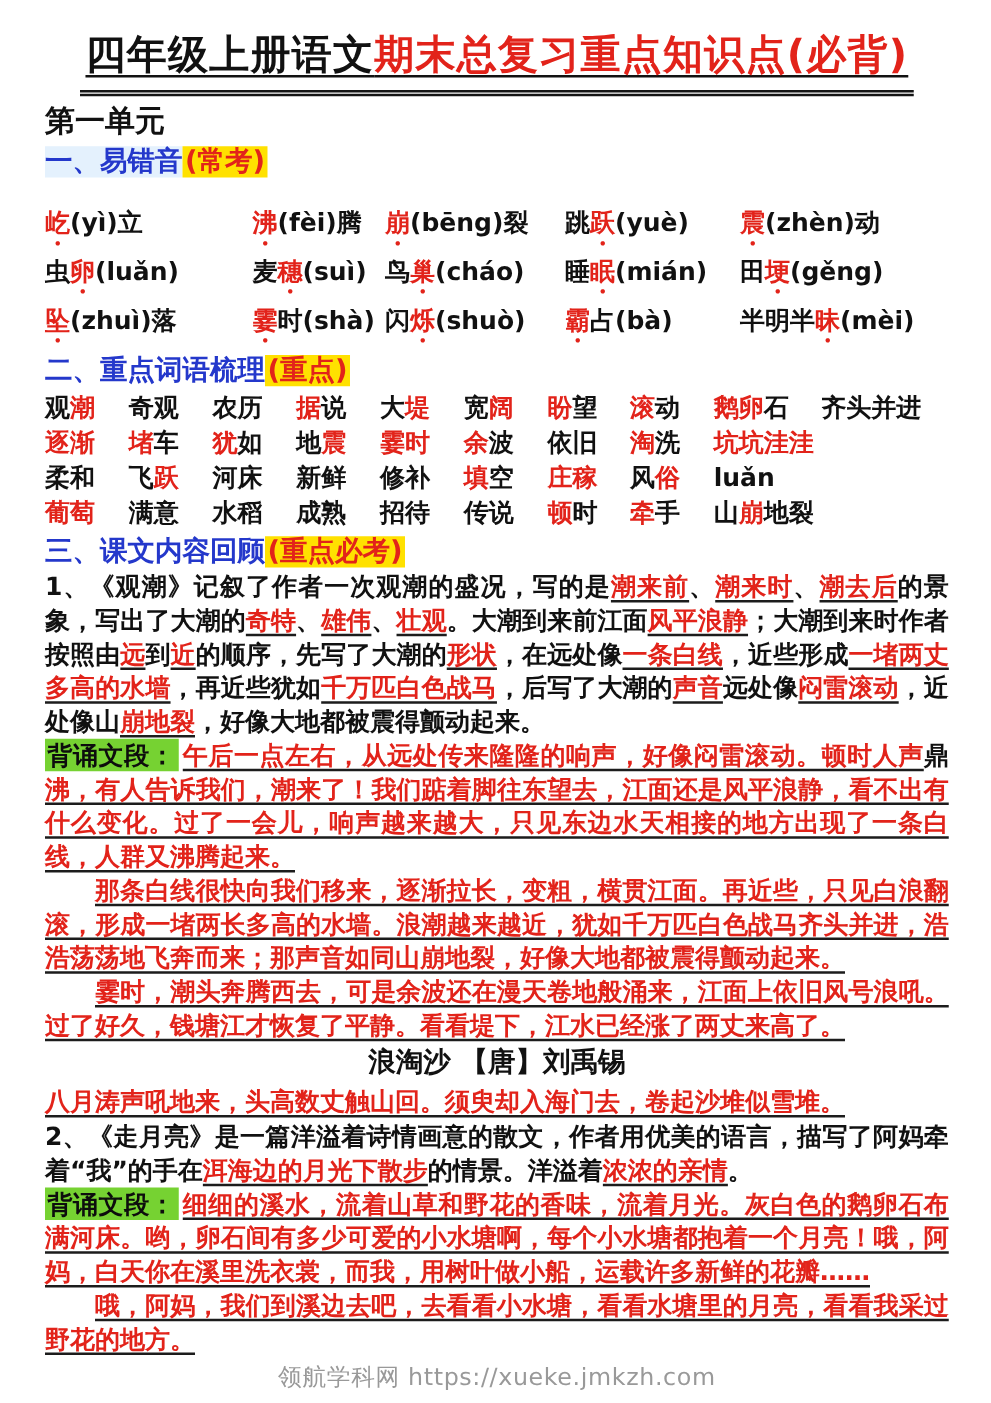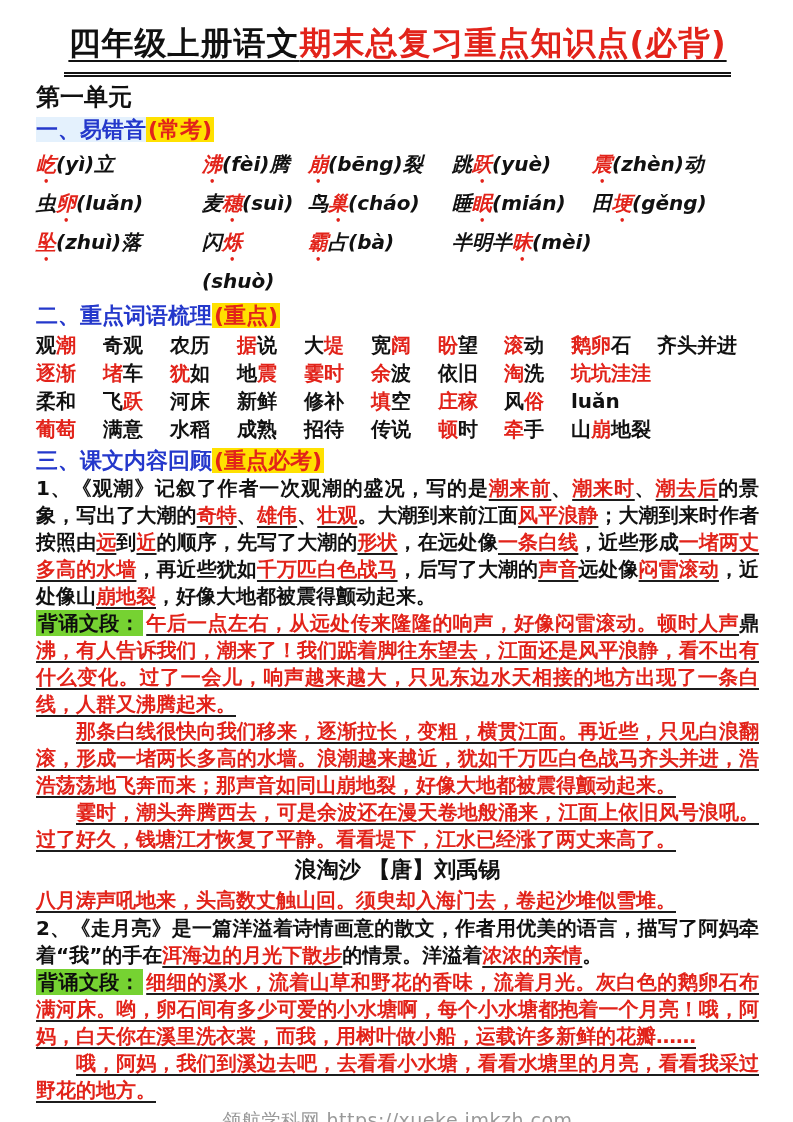--- a/index.html
+++ b/index.html
@@ -45,21 +45,21 @@
   .title-red{color:var(--red);}
   .unit{
     text-align:left;font-size:24px;font-weight:800;margin-top:5px;line-height:30px;
   }
   
   .sec-head{font-size:22px;font-weight:800;line-height:29px;margin-top:3px;white-space:nowrap;}
   .sec-label{color:var(--blue);}
   .sec-label.washed{background:#e4f1fd;}
   .sec-tag{color:var(--red);background:var(--yellow);padding:0 2px;}
   
-  .pinyin-grid{margin-top:4px;font-size:20px;font-weight:700;font-style:italic;}
+  .pinyin-grid{margin-top:18px;font-size:20px;font-weight:700;}
   .py-row{display:grid;grid-template-columns:166px 106px 144px 140px auto;line-height:33px;}
   
   .word-grid{margin-top:1px;font-size:20px;font-weight:700;}
   .word-row{display:grid;grid-template-columns:67px 67px 67px 67px 67px 67px 66px 67px 86px auto;line-height:28px;}
   
   .para{
     margin:0;font-size:20px;font-weight:700;line-height:27px;
     text-align:justify;
   }
   .para.indent{text-indent:2em;}
@@ -101,20 +101,21 @@
       </div>
       <div class="py-row">
         <span><span>虫</span><span class="red dot">卵</span><span>(luǎn)</span></span>
         <span><span>麦</span><span class="red dot">穗</span><span>(suì)</span></span>
         <span><span>鸟</span><span class="red dot">巢</span><span>(cháo)</span></span>
         <span><span>睡</span><span class="red dot">眠</span><span>(mián)</span></span>
         <span><span>田</span><span class="red dot">埂</span><span>(gěng)</span></span>
       </div>
       <div class="py-row">
         <span><span class="red dot">坠</span><span>(zhuì)落</span></span>
+        <span><span class="red dot">霎</span><span>时(shà)</span></span>
         <span><span>闪</span><span class="red dot">烁</span><span>(shuò)</span></span>
         <span><span class="red dot">霸</span><span>占(bà)</span></span>
         <span><span>半明半</span><span class="red dot">昧</span><span>(mèi)</span></span>
       </div>
     </div>
 
   <div class="sec-head"><span class="sec-label">二、重点词语梳理</span><span class="sec-tag">(重点)</span></div>
   <div class="word-grid">
       <div class="word-row">
         <span><span>观</span><span class="red">潮</span></span>

